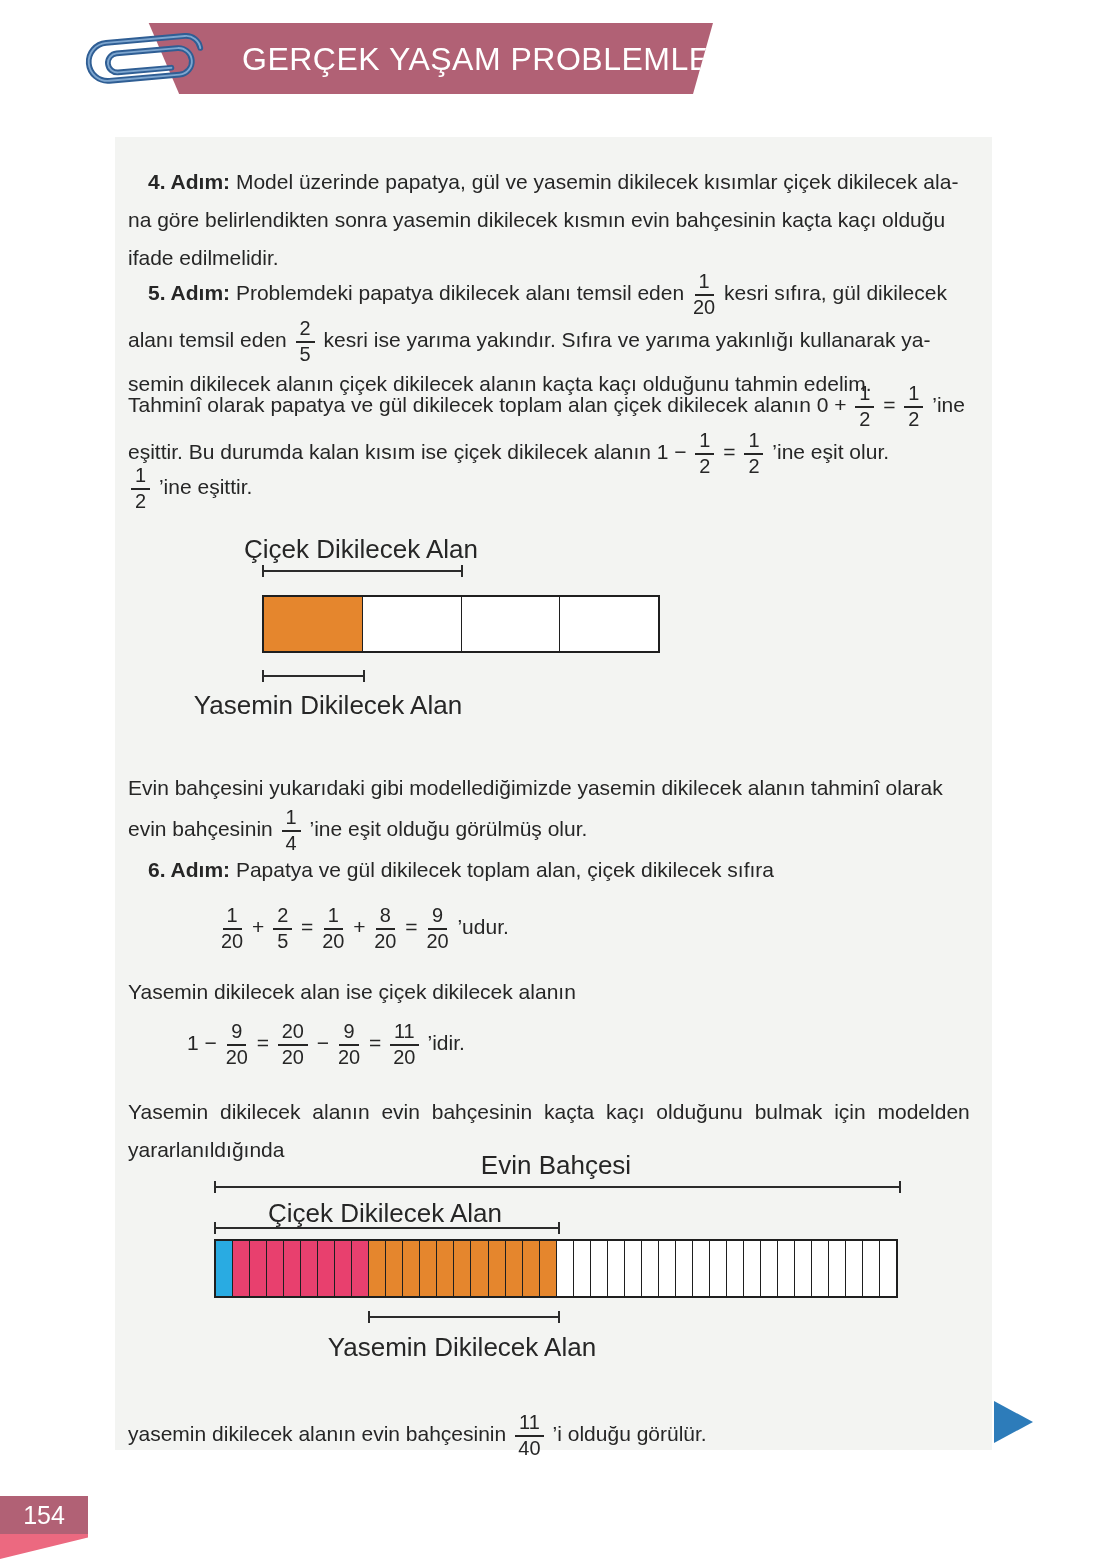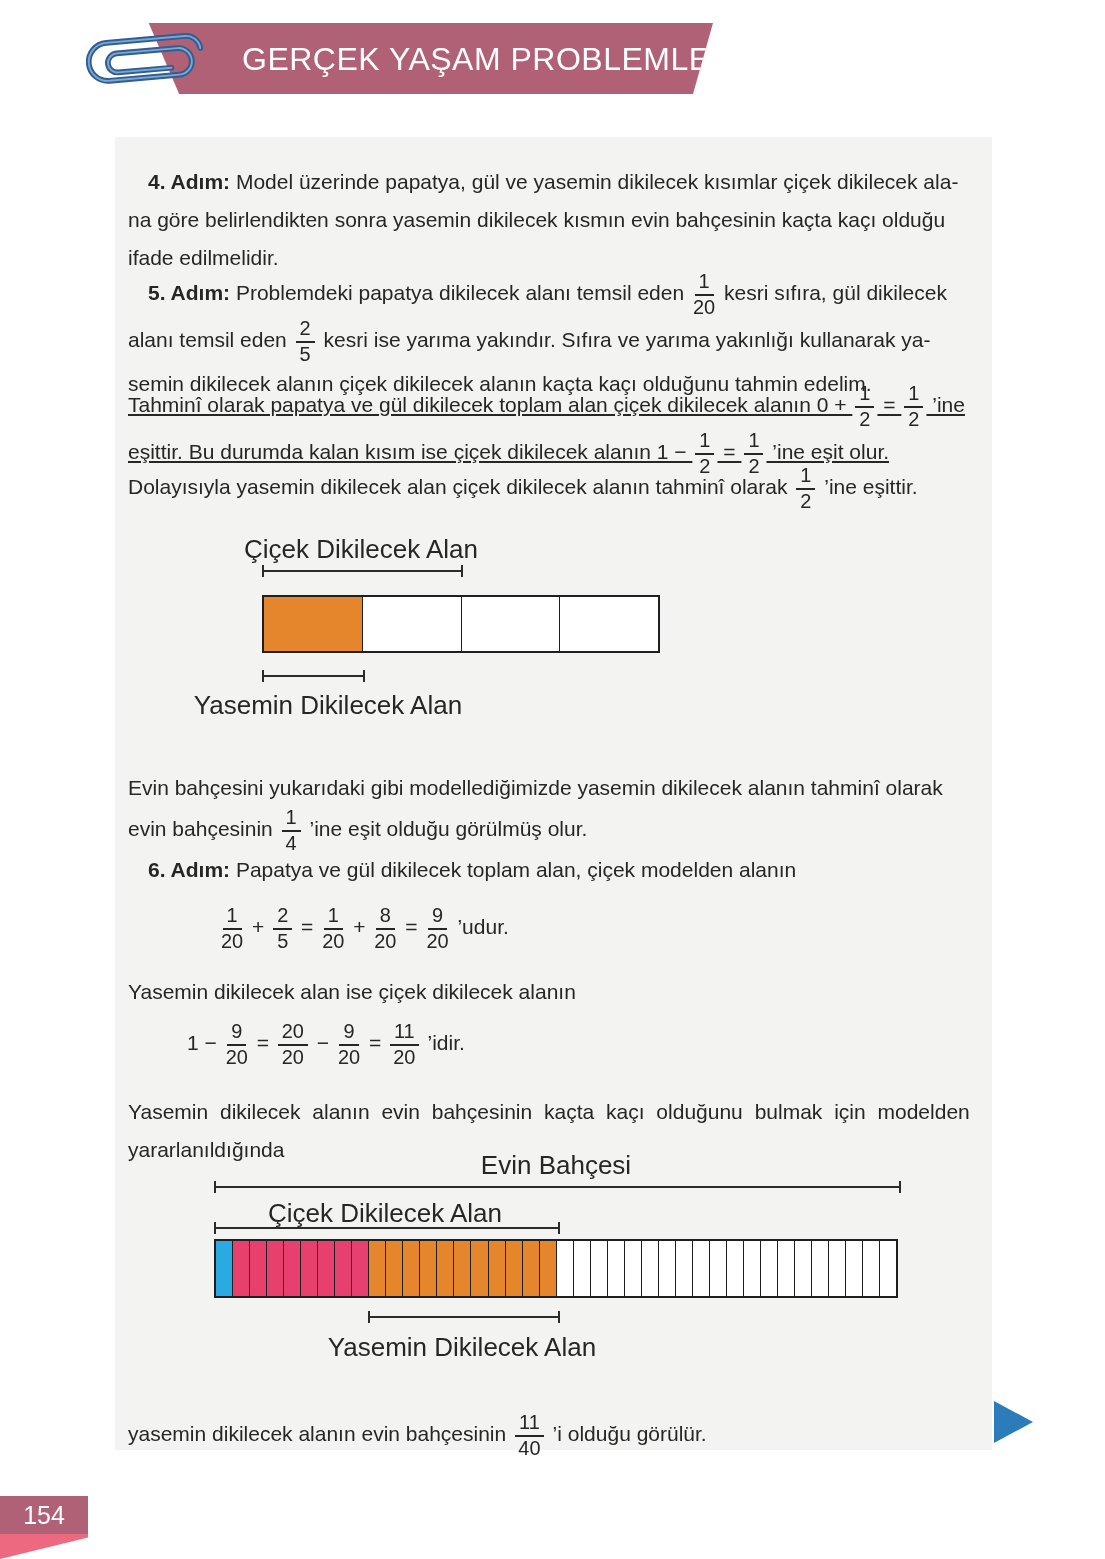--- a/index.html
+++ b/index.html
@@ -19,21 +19,21 @@
     text-align:center;color:#ffffff;font-size:32px;letter-spacing:.5px;white-space:nowrap;}
   .fold{position:absolute;left:90px;top:12px;width:150px;height:98px;background:#ffffff;
     -webkit-clip-path:polygon(0 0,36% 0,64% 100%,0 100%);
     clip-path:polygon(0 0,36% 0,64% 100%,0 100%);
     filter:drop-shadow(5px 3px 4px rgba(0,0,0,.28));}
   .clip-svg{position:absolute;left:68px;top:20px;width:162px;height:86px;transform:rotate(-5deg);}
 
   
   .para{position:absolute;left:128px;font-size:21px;line-height:38px;white-space:nowrap;}
   .para b{font-weight:bold;margin-left:20px;}
-  #p1{top:142px;} #p2{top:250px;} #p3{top:362px;text-decoration:underline;} #p4{top:444px;}
+  #p1{top:142px;} #p2{top:250px;} #p3{top:362px;} #p4{top:444px;}
   #p5{top:748px;} #p6{top:830px;}
   #eq1{top:884px;left:218px;} #p7{top:952px;}
   #eq2{top:1000px;left:187px;}
   #p8{top:1072px;word-spacing:6px;}
   #p9{top:1384px;margin-top:28px;}
 
   
   .frac{display:inline-flex;flex-direction:column;align-items:center;vertical-align:middle;
     line-height:1.08;font-size:.95em;padding:0 3px;text-align:center;}
   .frac .num{border-bottom:2px solid #262626;padding:0 4px 1px;}
@@ -99,29 +99,29 @@
     </span><span> = </span><span class="frac">
       <span class="num">1</span>
       <span class="den">2</span>
     </span><span> ’ine</span><br><span>eşittir. Bu durumda kalan kısım ise çiçek dikilecek alanın 1 − </span><span class="frac">
       <span class="num">1</span>
       <span class="den">2</span>
     </span><span> = </span><span class="frac">
       <span class="num">1</span>
       <span class="den">2</span>
     </span><span> ’ine eşit olur.</span></p>
-<p class="para" id="p4"><span>Dolayısıyla yasemin dikilecek alan çiçek dikilecek alanın tahminî olarak </span><span class="frac">
+<p class="para" id="p4"><span class="frac">
       <span class="num">1</span>
       <span class="den">2</span>
     </span><span> ’ine eşittir.</span></p>
 <p class="para" id="p5"><span>Evin bahçesini yukarıdaki gibi modellediğimizde yasemin dikilecek alanın tahminî olarak</span><br><span>evin bahçesinin </span><span class="frac">
       <span class="num">1</span>
       <span class="den">4</span>
     </span><span> ’ine eşit olduğu görülmüş olur.</span></p>
-<p class="para" id="p6"><b>6. Adım:</b><span> Papatya ve gül dikilecek toplam alan, çiçek modelden alanın</span></p>
+<p class="para" id="p6"><b>6. Adım:</b><span> Papatya ve gül dikilecek toplam alan, çiçek dikilecek sıfıra</span></p>
 <p class="para" id="eq1"><span class="frac">
       <span class="num">1</span>
       <span class="den">20</span>
     </span><span> + </span><span class="frac">
       <span class="num">2</span>
       <span class="den">5</span>
     </span><span> = </span><span class="frac">
       <span class="num">1</span>
       <span class="den">20</span>
     </span><span> + </span><span class="frac">

